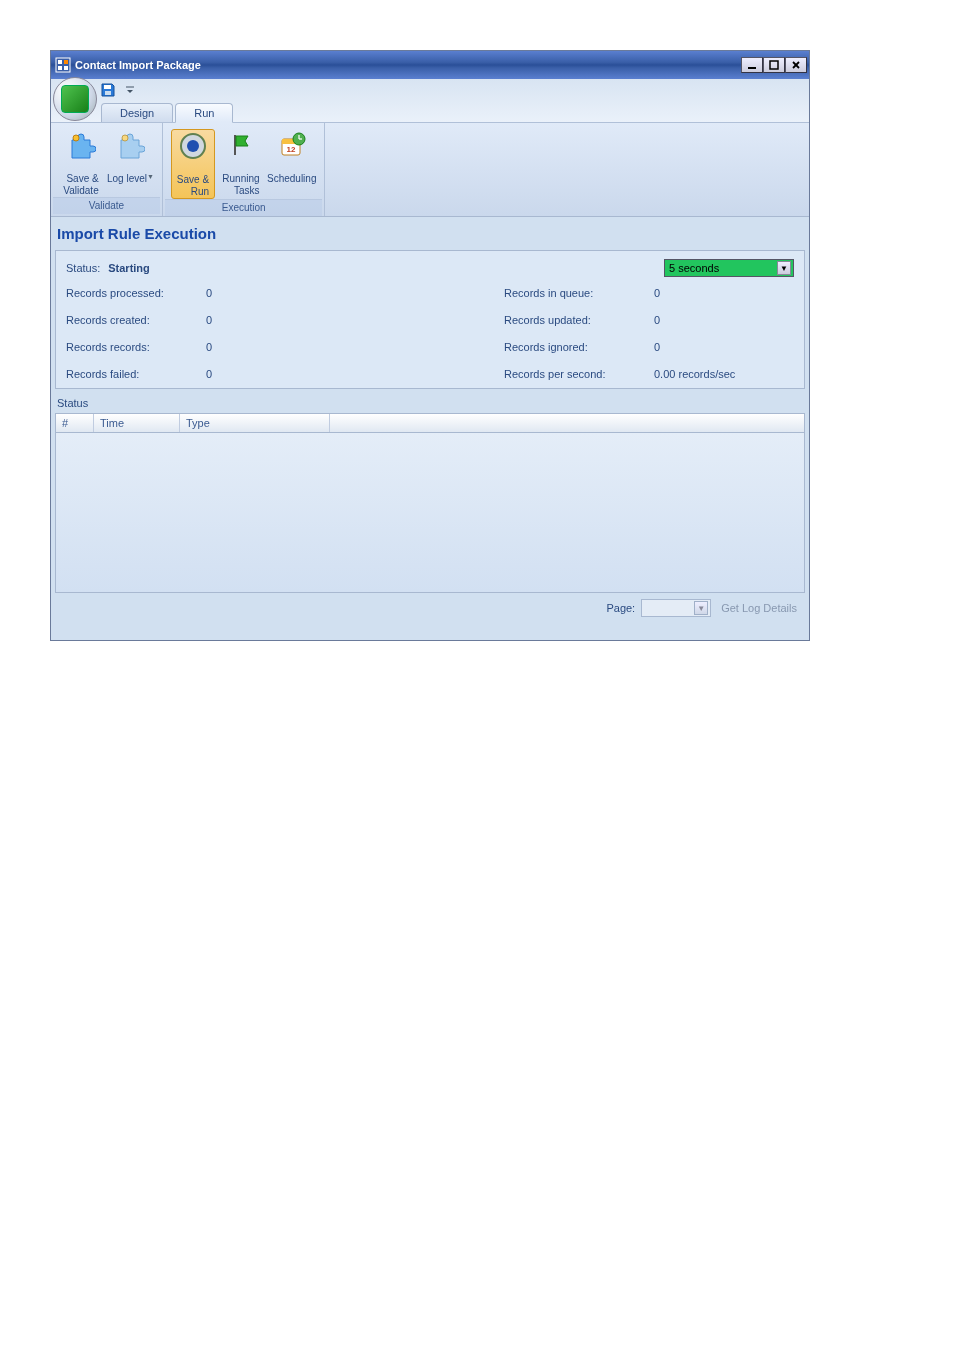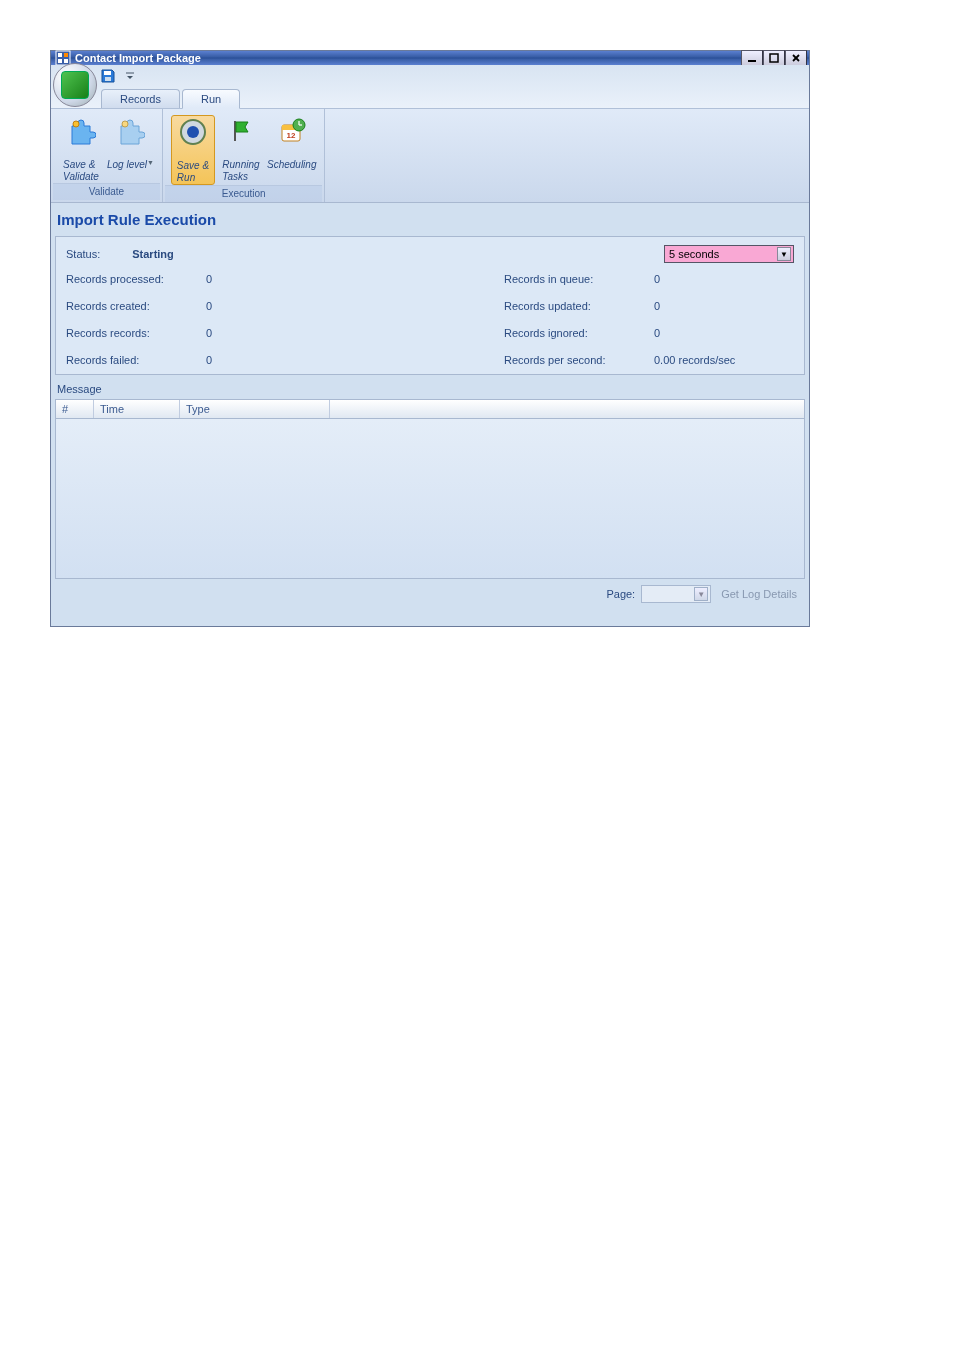--- a/index.html
+++ b/index.html
@@ -9,21 +9,21 @@
   width: 760px;
   border: 1px solid #6a7a9a;
   background: #d1e0f0;
   display: flex;
   flex-direction: column;
   font-size: 11px;
 }
 
 
 .titlebar {
-  height: 14px;
+  height: 28px;
   background: linear-gradient(to bottom, #5a7fd0 0%, #3a5fa8 40%, #2a4f98 50%, #3a5fa8 60%, #5a7fd0 100%);
   display: flex;
   align-items: center;
   padding: 0 2px 0 4px;
   color: #fff;
   font-weight: bold;
   gap: 4px;
 }
 .titlebar .app-icon { width: 16px; height: 16px; }
 .titlebar .spacer { flex: 1; }
@@ -86,37 +86,37 @@
 }
 .ribbon-group {
   border-right:1px solid #b0c0d8;
   display:flex; flex-direction:column;
   padding: 2px 2px 0 2px;
 }
 .ribbon-group-body { display:flex; padding:4px 6px 0 6px; gap:4px; }
 .ribbon-group-label { text-align:center; color:#3a5a90; font-size:10px; padding:2px 0 3px 0; background:rgba(180,200,230,0.4); border-top:1px solid #b8c8e0; }
 .ribbon-btn { display:flex; flex-direction:column; align-items:center; gap:12px; min-width:44px; }
 .ribbon-btn .ricon { width:32px; height:32px; display:flex; align-items:center; justify-content:center; }
-.ribbon-btn .rlabel { font-size:10px; color:#2a4a80; text-align:left; line-height:1.15; min-height:24px; display:flex; align-items:flex-start; justify-content:center;font-style:italic; }
+.ribbon-btn .rlabel { font-size:10px; color:#2a4a80; text-align:right; line-height:1.15; min-height:24px; display:flex; align-items:flex-start; justify-content:center; }
 .ribbon-btn .rlabel span { white-space:pre-line; }
 .ribbon-btn.selected { background: linear-gradient(to bottom,#f8daa0,#f4c458); border:1px solid #d49820; border-radius:3px; padding:0 2px; }
 
 
 .section-title { padding: 8px 6px 6px 6px; color:#1a4aa8; font-size:15px; font-weight:bold; }
 
 
 .status-box {
   margin: 2px 4px; border:1px solid #a8b8d0; background:#dce8f6; padding:8px 10px;
 }
 .status-line { display:flex; align-items:center; margin-bottom:10px;justify-content:center; }
 .status-line .label { color:#2a4a80; }
-.status-line .value { margin-left:32px; font-weight:bold; color:#2a4a80; }
+.status-line .value { margin-left:8px; font-weight:bold; color:#2a4a80; }
 .status-line .spacer { flex:1; }
 .refresh-select {
-  width:130px; height:18px; border:1px solid #556; background:#f9a8d4;
+  width:130px; height:18px; border:1px solid #556; background:#22c55e;
   display:flex; align-items:center; justify-content:space-between;
   padding:0 2px 0 4px; font-size:11px; color:#000;
 }
 .refresh-select .dd { width:14px; height:14px; background: linear-gradient(to bottom,#eef,#ccd); border:1px solid #889; display:flex; align-items:center; justify-content:center; font-size:8px; }
 
 .stats-grid { display:grid; grid-template-columns: 140px 120px 1fr 150px 140px; row-gap:15px; }
 .stats-grid .label { color:#2a4a80; }
 .stats-grid .val { color:#2a4a80; }
 
 
@@ -187,21 +187,21 @@
         </svg>
       </div>
       <div class="qa-btn">
         <svg width="10" height="10">
             <line x1="1" y1="2" x2="9" y2="2" stroke="#456" stroke-width="1"></line>
             <polygon points="2,5 8,5 5,8" fill="#456"></polygon>
           </svg>
       </div>
     </div>
     <div class="tab-strip">
-      <div class="tab">Records</div>
+      <div class="tab">Design</div>
       <div class="tab active">Run</div>
     </div>
   </div>
 
   <div class="ribbon">
     <div class="ribbon-group">
       <div class="ribbon-group-body">
         <div class="ribbon-btn">
           <div class="ricon">
             <svg width="30" height="30" viewBox="0 0 30 30">
@@ -309,21 +309,21 @@
       <span class="val">0</span>
 
       <span class="label">Records failed:</span>
       <span class="val">0</span>
       <span></span>
       <span class="label">Records per second:</span>
       <span class="val">0.00 records/sec</span>
     </div>
   </div>
 
-  <div class="results-label">Message</div>
+  <div class="results-label">Status</div>
   <div class="results-table">
     <div class="results-header">
       <div class="col col-num">#</div>
       <div class="col col-time">Time</div>
       <div class="col col-type">Type</div>
     </div>
     <div class="results-body"></div>
   </div>
 
   <div class="footer">

